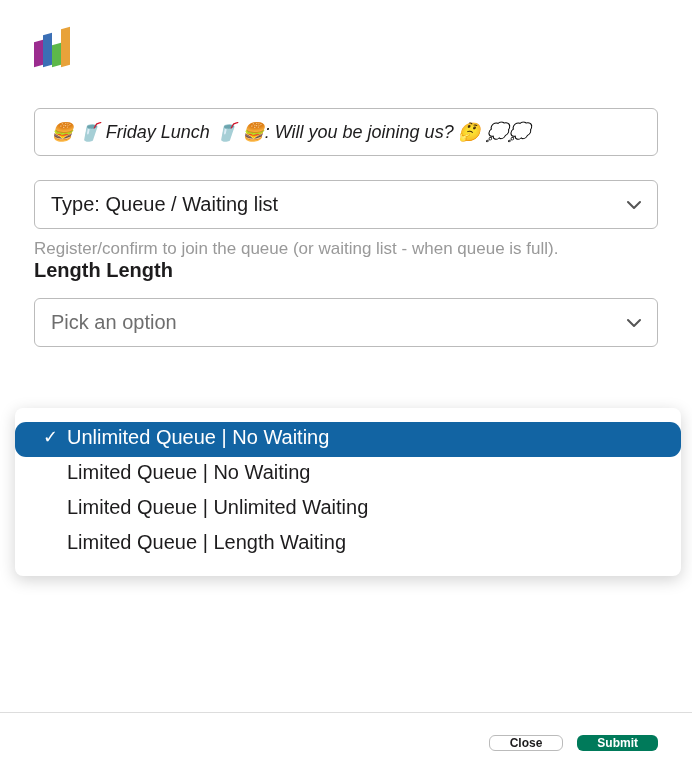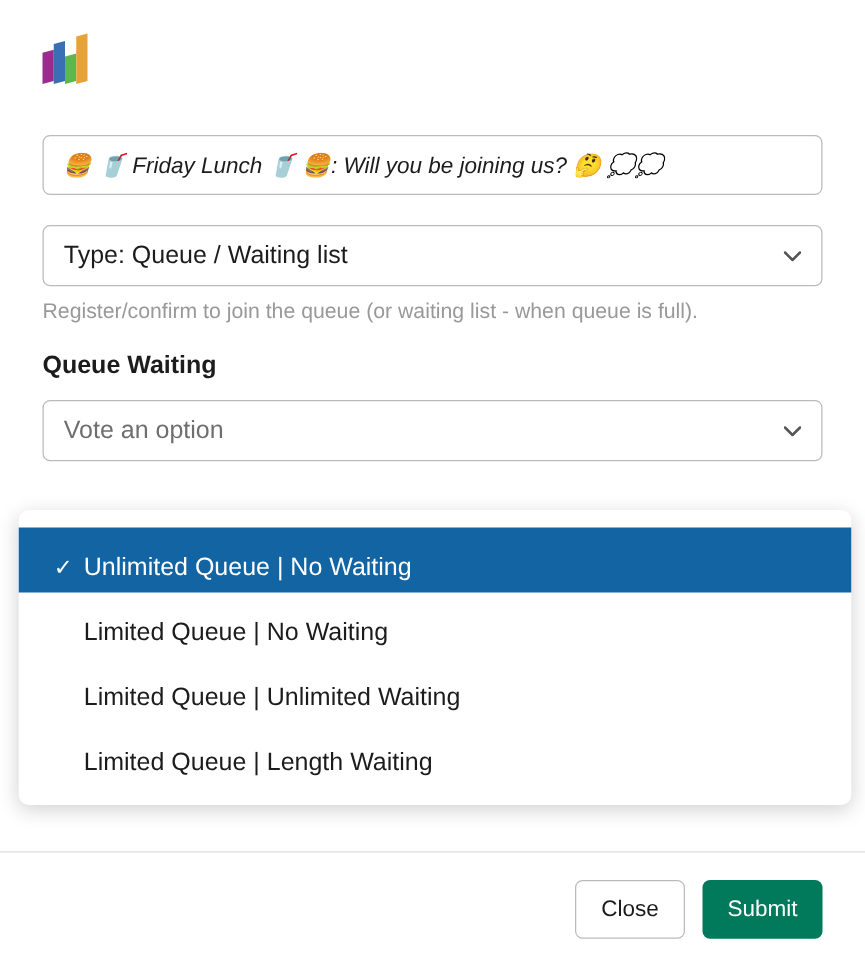--- a/index.html
+++ b/index.html
@@ -75,21 +75,20 @@
       justify-content: center;
     }
     .chevron svg {
       width: 14px;
       height: 10px;
     }
     .helper-text {
       font-size: 17px;
       color: #999;
       margin-top: 10px;
-      margin-bottom: 22px;
     }
     .label {
       font-size: 20px;
       font-weight: 700;
       color: #1d1c1d;
       margin-bottom: 16px;
     }
     .select-open {
       width: 100%;
       border: 1px solid #bbb;
@@ -107,25 +106,26 @@
       left: 15px;
       right: 11px;
       top: 408px;
       background: #fff;
       border-radius: 8px;
       box-shadow: 0 4px 16px rgba(0,0,0,0.18);
       padding: 14px 0;
       z-index: 10;
     }
     .dropdown-item {
-      padding: 21px 22px 8px 52px;
+      padding: 4px 22px 8px 52px;
       font-size: 20px;
       color: #1d1c1d;
       position: relative;
       cursor: pointer;
+      border-radius: 11px;
     }
     .dropdown-item.selected {
       background: #1264a3;
       color: #fff;
     }
     .dropdown-item.selected::before {
       content: "✓";
       position: absolute;
       left: 28px;
       font-size: 18px;
@@ -135,24 +135,24 @@
       bottom: 0;
       left: 0;
       right: 0;
       border-top: 1px solid #ddd;
       padding: 22px 34px;
       display: flex;
       justify-content: flex-end;
       gap: 14px;
     }
     .btn {
-      padding: 12px 20px;
-      border-radius: 6px;
-      font-size: 18px;
-      font-weight: 400;
+      padding: 0 20px;
+      border-radius: 6px;
+      font-size: 12px;
+      font-weight: 700;
       cursor: pointer;
       border: none;
     }
     .btn-close {
       background: #fff;
       color: #1d1c1d;
       border: 1px solid #bbb;
     }
     .btn-submit {
       background: #007a5a;
@@ -184,23 +184,23 @@
   <div class="select-field">
     <span>Type: Queue / Waiting list</span>
     <span class="chevron">
       <svg viewBox="0 0 14 10">
           <path d="M1 2 L7 8 L13 2" stroke="#555" stroke-width="2" fill="none" stroke-linecap="round" stroke-linejoin="round"></path>
         </svg>
     </span>
   </div>
   <div class="helper-text">Register/confirm to join the queue (or waiting list - when queue is full).</div>
 
-  <div class="label">Queue Waiting</div>
+  <div class="label">Length Length</div>
   <div class="select-open">
-    <span>Vote an option</span>
+    <span>Pick an option</span>
     <span class="chevron">
       <svg viewBox="0 0 14 10">
           <path d="M1 2 L7 8 L13 2" stroke="#555" stroke-width="2" fill="none" stroke-linecap="round" stroke-linejoin="round"></path>
         </svg>
     </span>
   </div>
 </div>
 
 <div class="dropdown" id="dropdown-list">
 <div class="dropdown-item selected">Unlimited Queue | No Waiting</div>

